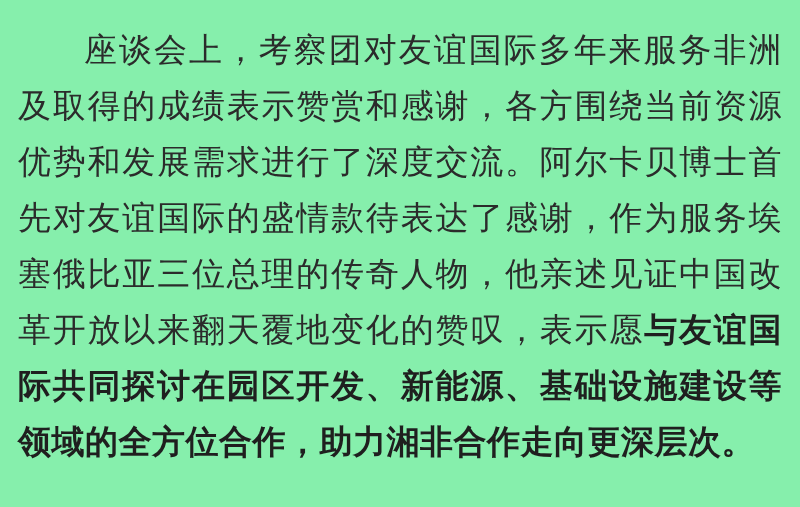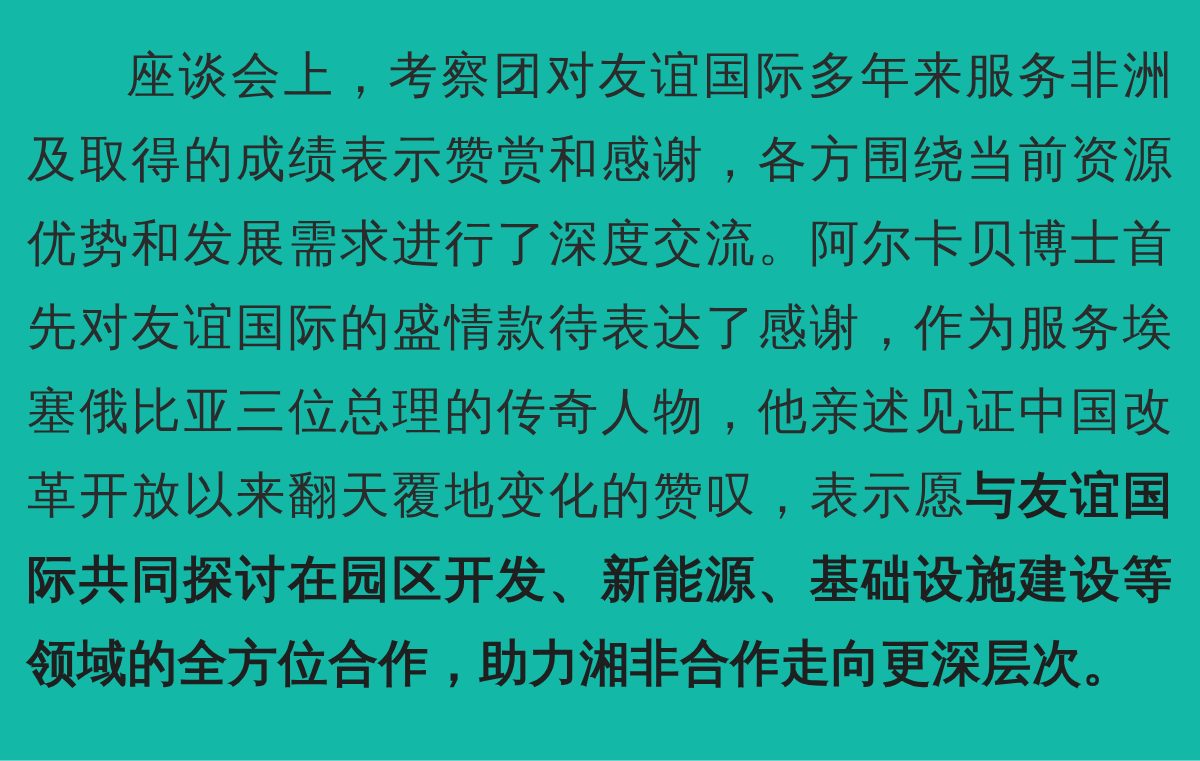--- a/index.html
+++ b/index.html
@@ -10,21 +10,21 @@
     width: 800px;
     height: 507px;
     background: #ffffff;
     font-family: "DejaVu Sans", "Liberation Sans", sans-serif;
     overflow: hidden;
   }
   .page {
     box-sizing: border-box;
     width: 800px;
     height: 507px;
-    background: #14b8a6;
+    background: #86efac;
     padding: 22px 18px 0 18px;
   }
   .article-body {
     font-size: 33px;
     line-height: 56px;
     color: #2b2b2b;
     text-align: justify;
     text-justify: inter-ideograph;
     letter-spacing: 0.5px;
   }

